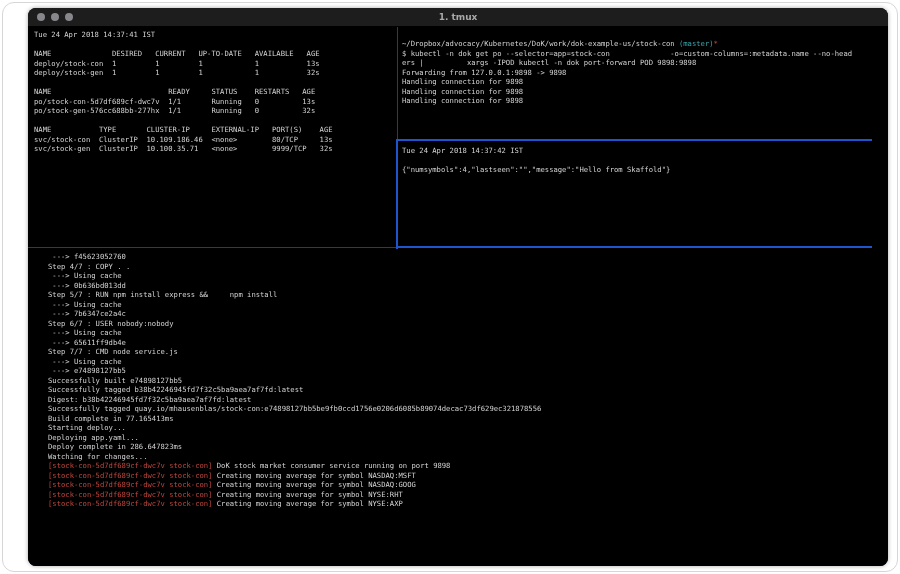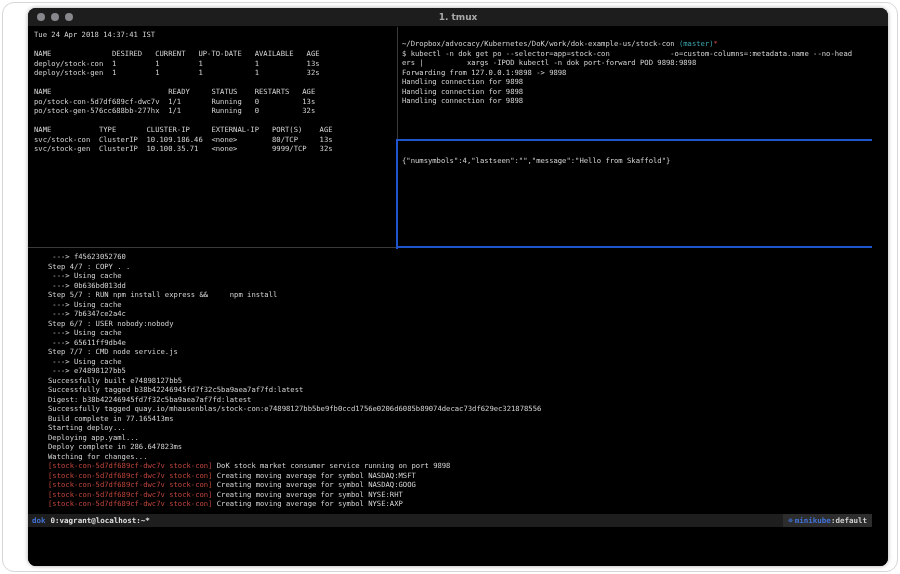--- a/index.html
+++ b/index.html
@@ -55,33 +55,23 @@
       <span class="light"></span>
       <span class="light"></span>
       <span class="light"></span>
     </div>
     <div class="title">1. tmux</div>
   </div>
 
   <div class="term">
     <div class="pane pane-tl"><div class="tline">Tue 24 Apr 2018 14:37:41 IST</div><div class="tline"></div><div class="tline">NAME              DESIRED   CURRENT   UP-TO-DATE   AVAILABLE   AGE</div><div class="tline">deploy/stock-con  1         1         1            1           13s</div><div class="tline">deploy/stock-gen  1         1         1            1           32s</div><div class="tline"></div><div class="tline">NAME                           READY     STATUS    RESTARTS   AGE</div><div class="tline">po/stock-con-5d7df689cf-dwc7v  1/1       Running   0          13s</div><div class="tline">po/stock-gen-576cc688bb-277hx  1/1       Running   0          32s</div><div class="tline"></div><div class="tline">NAME           TYPE       CLUSTER-IP     EXTERNAL-IP   PORT(S)    AGE</div><div class="tline">svc/stock-con  ClusterIP  10.109.186.46  &lt;none&gt;        80/TCP     13s</div><div class="tline">svc/stock-gen  ClusterIP  10.100.35.71   &lt;none&gt;        9999/TCP   32s</div></div>
     <div class="pane pane-tr"><div class="tline"><span>~/Dropbox/advocacy/Kubernetes/DoK/work/dok-example-us/stock-con </span><span class="cyan">(master)</span><span class="red">*</span></div><div class="tline">$ kubectl -n dok get po --selector=app=stock-con              -o=custom-columns=:metadata.name --no-head</div><div class="tline">ers |          xargs -IPOD kubectl -n dok port-forward POD 9898:9898</div><div class="tline">Forwarding from 127.0.0.1:9898 -&gt; 9898</div><div class="tline">Handling connection for 9898</div><div class="tline">Handling connection for 9898</div><div class="tline">Handling connection for 9898</div></div>
-    <div class="pane pane-mr"><div class="tline"></div><div class="tline">{"numsymbols":4,"lastseen":"","message":"Hello from Skaffold"}</div></div>
+    <div class="pane pane-mr"><div class="tline">Tue 24 Apr 2018 14:37:42 IST</div><div class="tline"></div><div class="tline">{"numsymbols":4,"lastseen":"","message":"Hello from Skaffold"}</div></div>
     <div class="pane pane-b"><div class="tline"> ---&gt; f45623052760</div><div class="tline">Step 4/7 : COPY . .</div><div class="tline"> ---&gt; Using cache</div><div class="tline"> ---&gt; 0b636bd013dd</div><div class="tline">Step 5/7 : RUN npm install express &amp;&amp;     npm install</div><div class="tline"> ---&gt; Using cache</div><div class="tline"> ---&gt; 7b6347ce2a4c</div><div class="tline">Step 6/7 : USER nobody:nobody</div><div class="tline"> ---&gt; Using cache</div><div class="tline"> ---&gt; 65611ff9db4e</div><div class="tline">Step 7/7 : CMD node service.js</div><div class="tline"> ---&gt; Using cache</div><div class="tline"> ---&gt; e74898127bb5</div><div class="tline">Successfully built e74898127bb5</div><div class="tline">Successfully tagged b38b42246945fd7f32c5ba9aea7af7fd:latest</div><div class="tline">Digest: b38b42246945fd7f32c5ba9aea7af7fd:latest</div><div class="tline">Successfully tagged quay.io/mhausenblas/stock-con:e74898127bb5be9fb0ccd1756e0206d6085b89074decac73df629ec321878556</div><div class="tline">Build complete in 77.165413ms</div><div class="tline">Starting deploy...</div><div class="tline">Deploying app.yaml...</div><div class="tline">Deploy complete in 286.647823ms</div><div class="tline">Watching for changes...</div><div class="tline"><span class="red">[stock-con-5d7df689cf-dwc7v stock-con]</span><span> DoK stock market consumer service running on port 9898</span></div><div class="tline"><span class="red">[stock-con-5d7df689cf-dwc7v stock-con]</span><span> Creating moving average for symbol NASDAQ:MSFT</span></div><div class="tline"><span class="red">[stock-con-5d7df689cf-dwc7v stock-con]</span><span> Creating moving average for symbol NASDAQ:GOOG</span></div><div class="tline"><span class="red">[stock-con-5d7df689cf-dwc7v stock-con]</span><span> Creating moving average for symbol NYSE:RHT</span></div><div class="tline"><span class="red">[stock-con-5d7df689cf-dwc7v stock-con]</span><span> Creating moving average for symbol NYSE:AXP</span></div></div>
 
     <div class="div-v-gray"></div>
     <div class="div-v-blue"></div>
     <div class="div-h-blue-top"></div>
     <div class="div-h-gray"></div>
     <div class="div-h-blue-bottom"></div>
 
-    <div class="statusbar">
-      <span class="sess">dok</span>
-      <span class="winlbl">0:vagrant@localhost:~*</span>
-      <span class="spacer"></span>
-      <span class="kubechip">
-        <span class="kicon">☸</span>
-        <span class="kctx">minikube</span>
-        <span class="kns">:default</span>
-      </span>
-    </div>
   </div>
 </div>
 
 </body></html>

